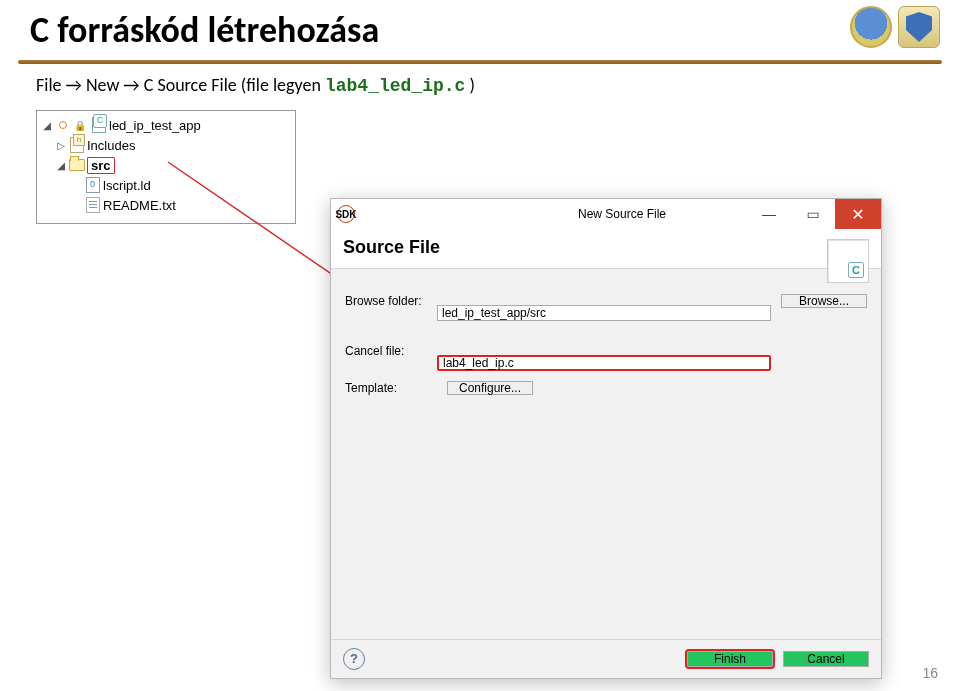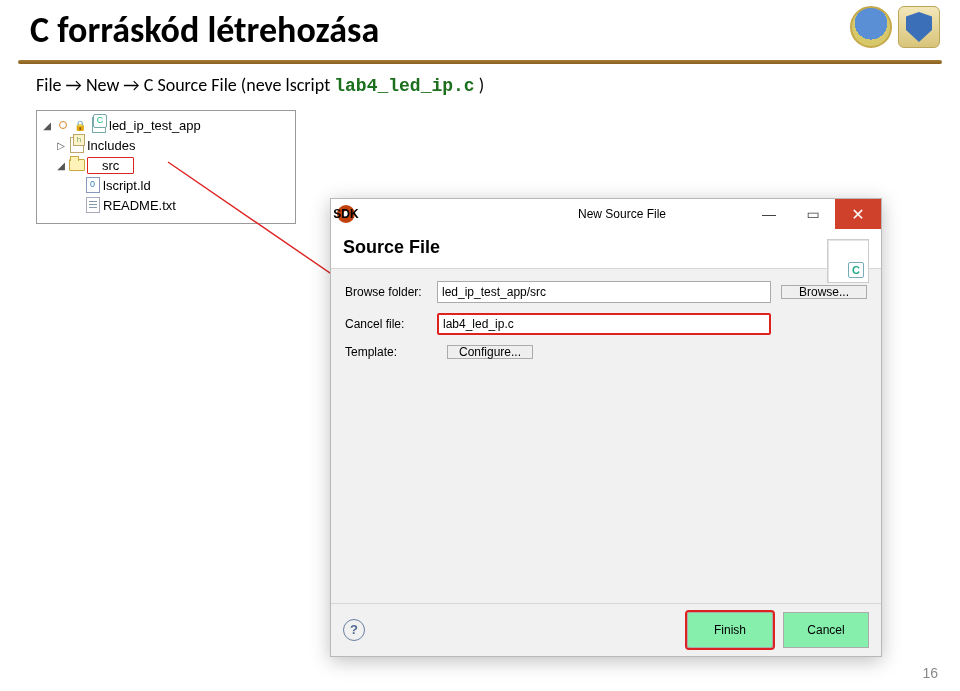--- a/index.html
+++ b/index.html
@@ -84,21 +84,21 @@
   .c-file { width:14px; height:16px; background:#fff; border:1px solid #7aa; position:relative; }
   .c-file::after { content:"C"; position:absolute; right:-2px; top:-4px; width:12px; height:12px; background:#fff; border:1px solid #7aa; border-radius:2px; font-size:9px; color:#1b7; text-align:center; line-height:11px; }
   .inc-file { width:14px; height:16px; background:#fff; border:1px solid #bba76a; position:relative; }
   .inc-file::after { content:"h"; position:absolute; right:-2px; top:-4px; width:10px; height:10px; background:#fff3cc; border:1px solid #bba76a; font-size:8px; color:#7a6; text-align:center; line-height:9px; }
   .txt-file { width:14px; height:16px; background:#fff; border:1px solid #aab; position:relative; }
   .txt-file::before { content:""; position:absolute; left:2px; top:3px; width:8px; height:1px; background:#89a; box-shadow:0 3px 0 #89a,0 6px 0 #89a; }
   .ld-file { width:14px; height:16px; background:#fff; border:1px solid #89b; position:relative; }
   .ld-file::after { content:"0"; position:absolute; left:3px; top:1px; color:#3a80c0; font-size:9px; }
   .targ { width:8px; height:8px; border:1.5px solid #d88a30; border-radius:50%; }
   .lock { color:#c89840; font-size:10px; }
-  .src-hi { border:1.5px solid #d22; padding:0 14px; border-radius:1px; }
+  .src-hi { border:1.5px solid #d22; padding:0 3px; border-radius:1px;font-weight:bold; }
 
   
   .arrow-svg {
     position: absolute;
     left: 168px;
     top: 162px;
     overflow: visible;
     pointer-events: none;
   }
 
@@ -116,22 +116,22 @@
   .titlebar {
     height: 30px;
     background: #fff;
     display: flex;
     align-items: center;
     position: relative;
   }
   .tb-icon {
     width: 18px; height: 18px; margin: 0 8px 0 6px;
     display:flex; align-items:center; justify-content:center;
-    border-radius:50%; background:#fff; font-size:12px; font-weight:bold;
-    border:6px solid #c2410c;
+    border-radius:50%; background:#fff; font-size:10px; font-weight:bold;
+    border:1px solid #c2410c;
   }
   .tb-title { flex:1; text-align:center; color:#000; font-size:12px; }
   .tb-btns { position:absolute; right:0; top:0; display:flex; height:100%; }
   .tb-btn { width:44px; display:flex; align-items:center; justify-content:center; font-size:14px; color:#444; }
   .tb-btn.close { background:#d0412c; color:#fff; width:46px; font-size:16px; }
   .hdr {
     padding:8px 12px 10px 12px; background:#fff; border-bottom:1px solid #d7d7d7;
     position:relative;
   }
   .hdr-title { font-weight:bold; font-size:18px; }
@@ -142,23 +142,23 @@
     box-shadow:1px 1px 0 #e4e4e4 inset;
   }
   .hdr-icon .c-badge {
     width:16px; height:16px; background:#fff; border:1px solid #7ab; border-radius:2px; color:#2a8; font-weight:bold; font-size:11px; text-align:center; line-height:15px;
     position:absolute; right:4px; bottom:4px;
   }
   .form-body { padding:12px 14px 24px 14px; background:#f1f1f1; }
   .row { display:flex; align-items:center; margin-bottom:10px; }
   .lbl { width:92px; font-size:12px; }
   .fld {
-    flex:1; height:22px; border:1px solid #ababab;
+    flex:1; height:16px; border:1px solid #ababab;
     background:#fff; padding:0 4px; font-size:12px;
-    display:flex; align-items:center;
+    display:flex; align-items:center;margin-top:24px;
   }
   .fld.hi { border:2px solid #d22; border-radius:2px; }
   .fld.select { position:relative; }
   .fld.select::after {
     content:""; position:absolute; right:6px; top:8px;
     border-left:4px solid transparent; border-right:4px solid transparent;
     border-top:5px solid #555;
   }
   .side-btn {
     width:86px; height:14px; margin-left:10px;
@@ -170,22 +170,22 @@
     display:flex; align-items:center; padding:8px 12px;
     background:#f1f1f1; border-top:1px solid #d7d7d7;
   }
   .help {
     width:22px; height:22px; border:1.5px solid #6a7fa3; border-radius:50%;
     color:#506a92; font-weight:bold; text-align:center; line-height:20px;
     font-size:13px;
   }
   .dlg-footer .gap { flex:1; }
   .dlg-btn {
-    width:86px; height:36px; margin-left:10px;
-    background:#86efac; border:1px solid #ababab;
+    width:86px; height:16px; margin-left:10px;
+    background:#22c55e; border:1px solid #ababab;
     display:flex; align-items:center; justify-content:center;
   }
   .dlg-btn.hi { outline:2.5px solid #d22; outline-offset:0; border-radius:2px; }
 
   .page-num {
     position:absolute; right:22px; bottom:10px;
     font-size:14px; color:#888; font-family:Liberation Sans, sans-serif;
   }
 </style>
 </head>
@@ -195,21 +195,21 @@
 <div class="title-rule"></div>
 
 <div class="logo-group">
   <div class="logo a"></div>
   <div class="logo b">
       <div class="shield"></div>
     </div>
 </div>
 
 <div class="subtitle">
-  <span>File → New  → C Source File (neve lscript </span>
+  <span>File → New  → C Source File (file legyen </span>
   <span class="mono">lab4_led_ip.c</span>
   <span>)</span>
 </div>
 
 <div class="tree-panel">
   <div class="tree-row">
     <span class="tw">◢</span>
     <span class="ic">
         <span class="targ"></span>
       </span>

